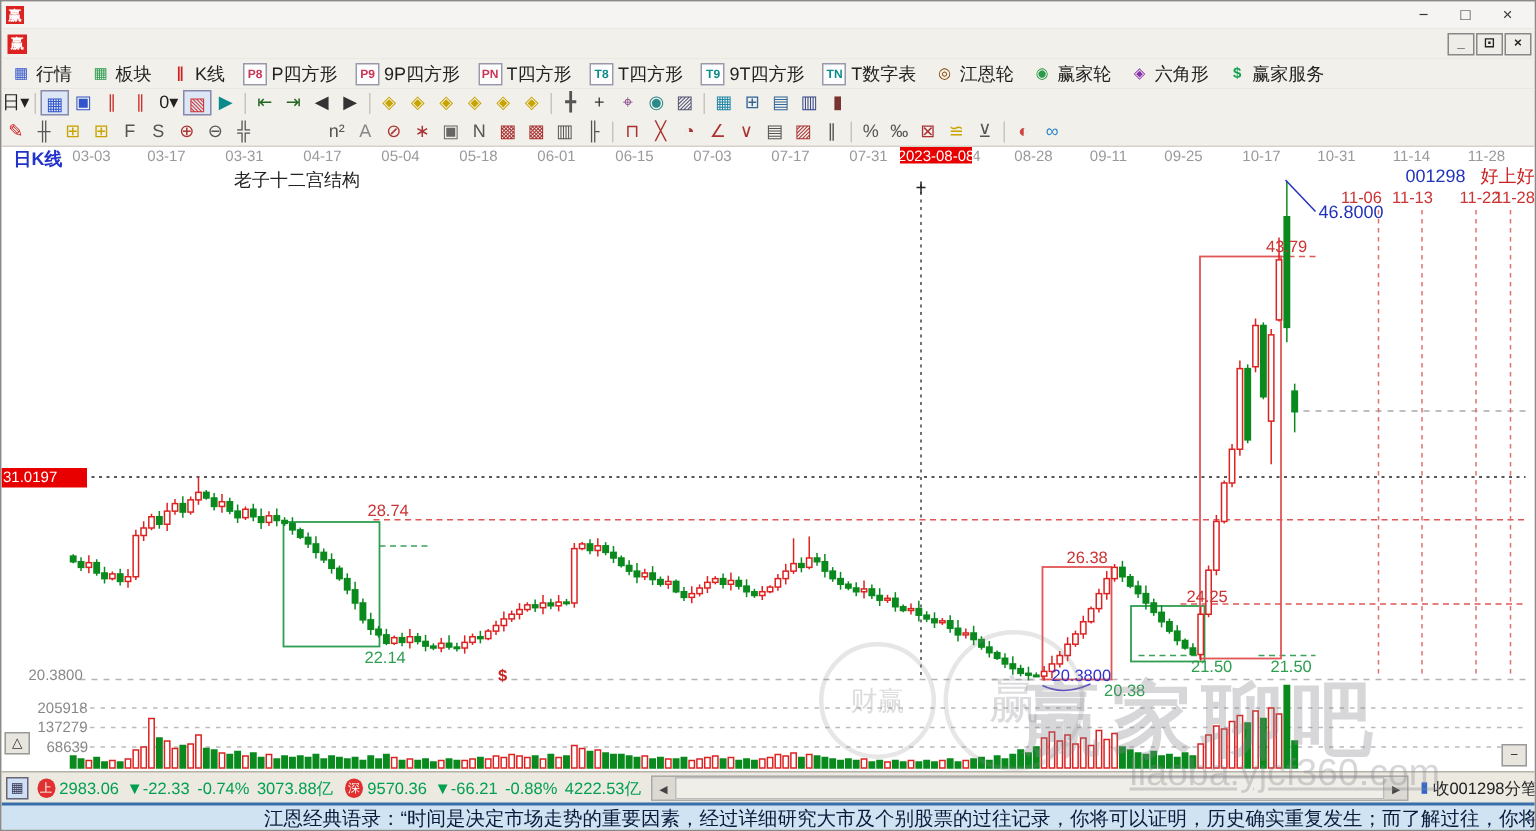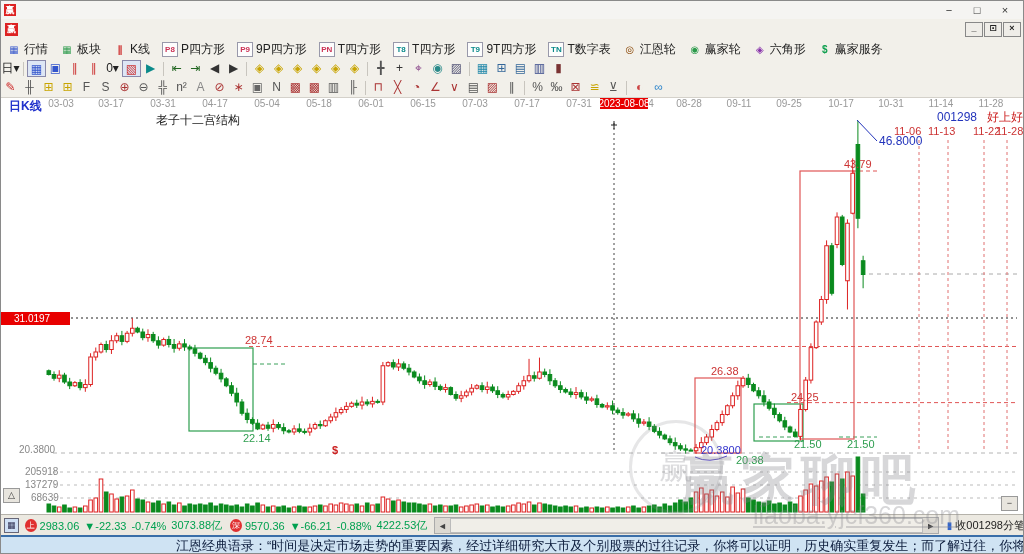--- a/index.html
+++ b/index.html
@@ -39,21 +39,21 @@
   
   #chart{left:0;top:97px;width:1024px;height:416px;background:#fff;}
   #chart svg{position:absolute;left:0;top:0;}
   .wm{position:absolute;color:rgba(135,135,140,0.33);pointer-events:none;white-space:nowrap;z-index:4;}
   .wmcircle{position:absolute;border:3px solid rgba(140,140,145,0.22);border-radius:50%;
             color:rgba(140,140,145,0.3);display:flex;align-items:center;justify-content:center;
             pointer-events:none;z-index:4;}
   .minibtn{position:absolute;width:15px;height:13px;background:#e8e5de;border:1px solid #999;
            font-size:9px;line-height:12px;text-align:center;color:#333;z-index:6;}
   #price-tag{position:absolute;left:0;top:214px;width:56px;height:13px;background:#e80000;color:#fff;
-             font-size:10px;line-height:13px;padding-left:13px;z-index:5;}
+             font-size:10px;line-height:13px;padding-left:1px;z-index:5;}
   
   #statusbar{left:0;top:513px;width:1024px;height:21px;background:#ece9e1;border-top:1px solid #b5b2aa;
              display:flex;align-items:center;font-size:11px;}
   .stico{width:14px;height:13px;border:1px solid #667;background:#cfe0f5;color:#335;text-align:center;
          font-size:9px;line-height:12px;margin:0 3px;}
   .excico{width:13px;height:13px;border-radius:50%;background:#e03030;color:#fff;font-size:8px;
           line-height:13px;text-align:center;margin:0 3px;}
   .qv{color:#00a050;margin-right:5px;white-space:nowrap;}
   #hscroll{width:552px;height:15px;background:#dcd9d2;border:1px solid #aaa;display:flex;align-items:center;margin-left:2px;}
   .scr-arrow{width:14px;text-align:center;font-size:9px;color:#444;}
@@ -181,21 +181,21 @@
   <div id="toolbar3" class="abs">
       <span class="ticon" style="color: rgb(204, 34, 34);">✎</span>
       <span class="ticon" style="color: rgb(85, 85, 85);">╫</span>
       <span class="ticon" style="color: rgb(200, 164, 0);">⊞</span>
       <span class="ticon" style="color: rgb(200, 164, 0);">⊞</span>
       <span class="ticon" style="color: rgb(85, 85, 85);">F</span>
       <span class="ticon" style="color: rgb(85, 85, 85);">S</span>
       <span class="ticon" style="color: rgb(170, 51, 51);">⊕</span>
       <span class="ticon" style="color: rgb(85, 85, 85);">⊖</span>
       <span class="ticon" style="color: rgb(85, 85, 85);">╬</span>
-      <span class="ticon" style="color: rgb(85, 85, 85);">n²</span>
+      <span class="ticon" style="color: rgb(85, 85, 85); margin-left: 43px;">n²</span>
       <span class="ticon" style="color: rgb(136, 136, 136);">A</span>
       <span class="ticon" style="color: rgb(170, 51, 51);">⊘</span>
       <span class="ticon" style="color: rgb(170, 51, 51);">∗</span>
       <span class="ticon" style="color: rgb(102, 102, 102);">▣</span>
       <span class="ticon" style="color: rgb(85, 85, 85);">N</span>
       <span class="ticon" style="color: rgb(170, 51, 51);">▩</span>
       <span class="ticon" style="color: rgb(170, 51, 51);">▩</span>
       <span class="ticon" style="color: rgb(85, 85, 85);">▥</span>
       <span class="ticon" style="color: rgb(85, 85, 85);">╟</span>
       <span class="tsep"></span>
@@ -755,20 +755,21 @@
         <text x="790" y="303" font-size="11" fill="#cc3333" font-weight="normal">24.25</text>
         <text x="793" y="350" font-size="11" fill="#2e9e4f" font-weight="normal">21.50</text>
         <text x="846" y="350" font-size="11" fill="#2e9e4f" font-weight="normal">21.50</text>
         <text x="700" y="356" font-size="11" fill="#3333cc" font-weight="normal">20.3800</text>
         <text x="735" y="366" font-size="11" fill="#2e9e4f" font-weight="normal">20.38</text>
         <text x="331" y="356" font-size="11" fill="#cc2222" font-weight="bold">$</text>
         <text x="18" y="355" font-size="10" fill="#888888" font-weight="normal">20.3800</text>
       </svg>
     <div id="price-tag">31.0197</div>
     <div class="wm" style="left:680px;top:346px;font-size:54px;font-weight:bold;letter-spacing:6px;">赢家聊吧</div>
+    <div class="wmcircle" style="left:545px;top:330px;width:72px;height:72px;font-size:18px;">财赢</div>
     <div class="wmcircle" style="left:628px;top:322px;width:88px;height:88px;font-size:34px;">赢</div>
     <div class="minibtn" style="left:2px;top:390px;">△</div>
     <div class="minibtn" style="left:1000px;top:398px;">−</div>
   </div>
 
   <div class="wm abs" style="left:752px;top:500px;font-size:25px;z-index:9;text-decoration:underline;">liaoba.yjcf360.com</div>
 
   <div id="statusbar" class="abs">
     <span class="stico">▦</span>
     <span class="excico">上</span>

